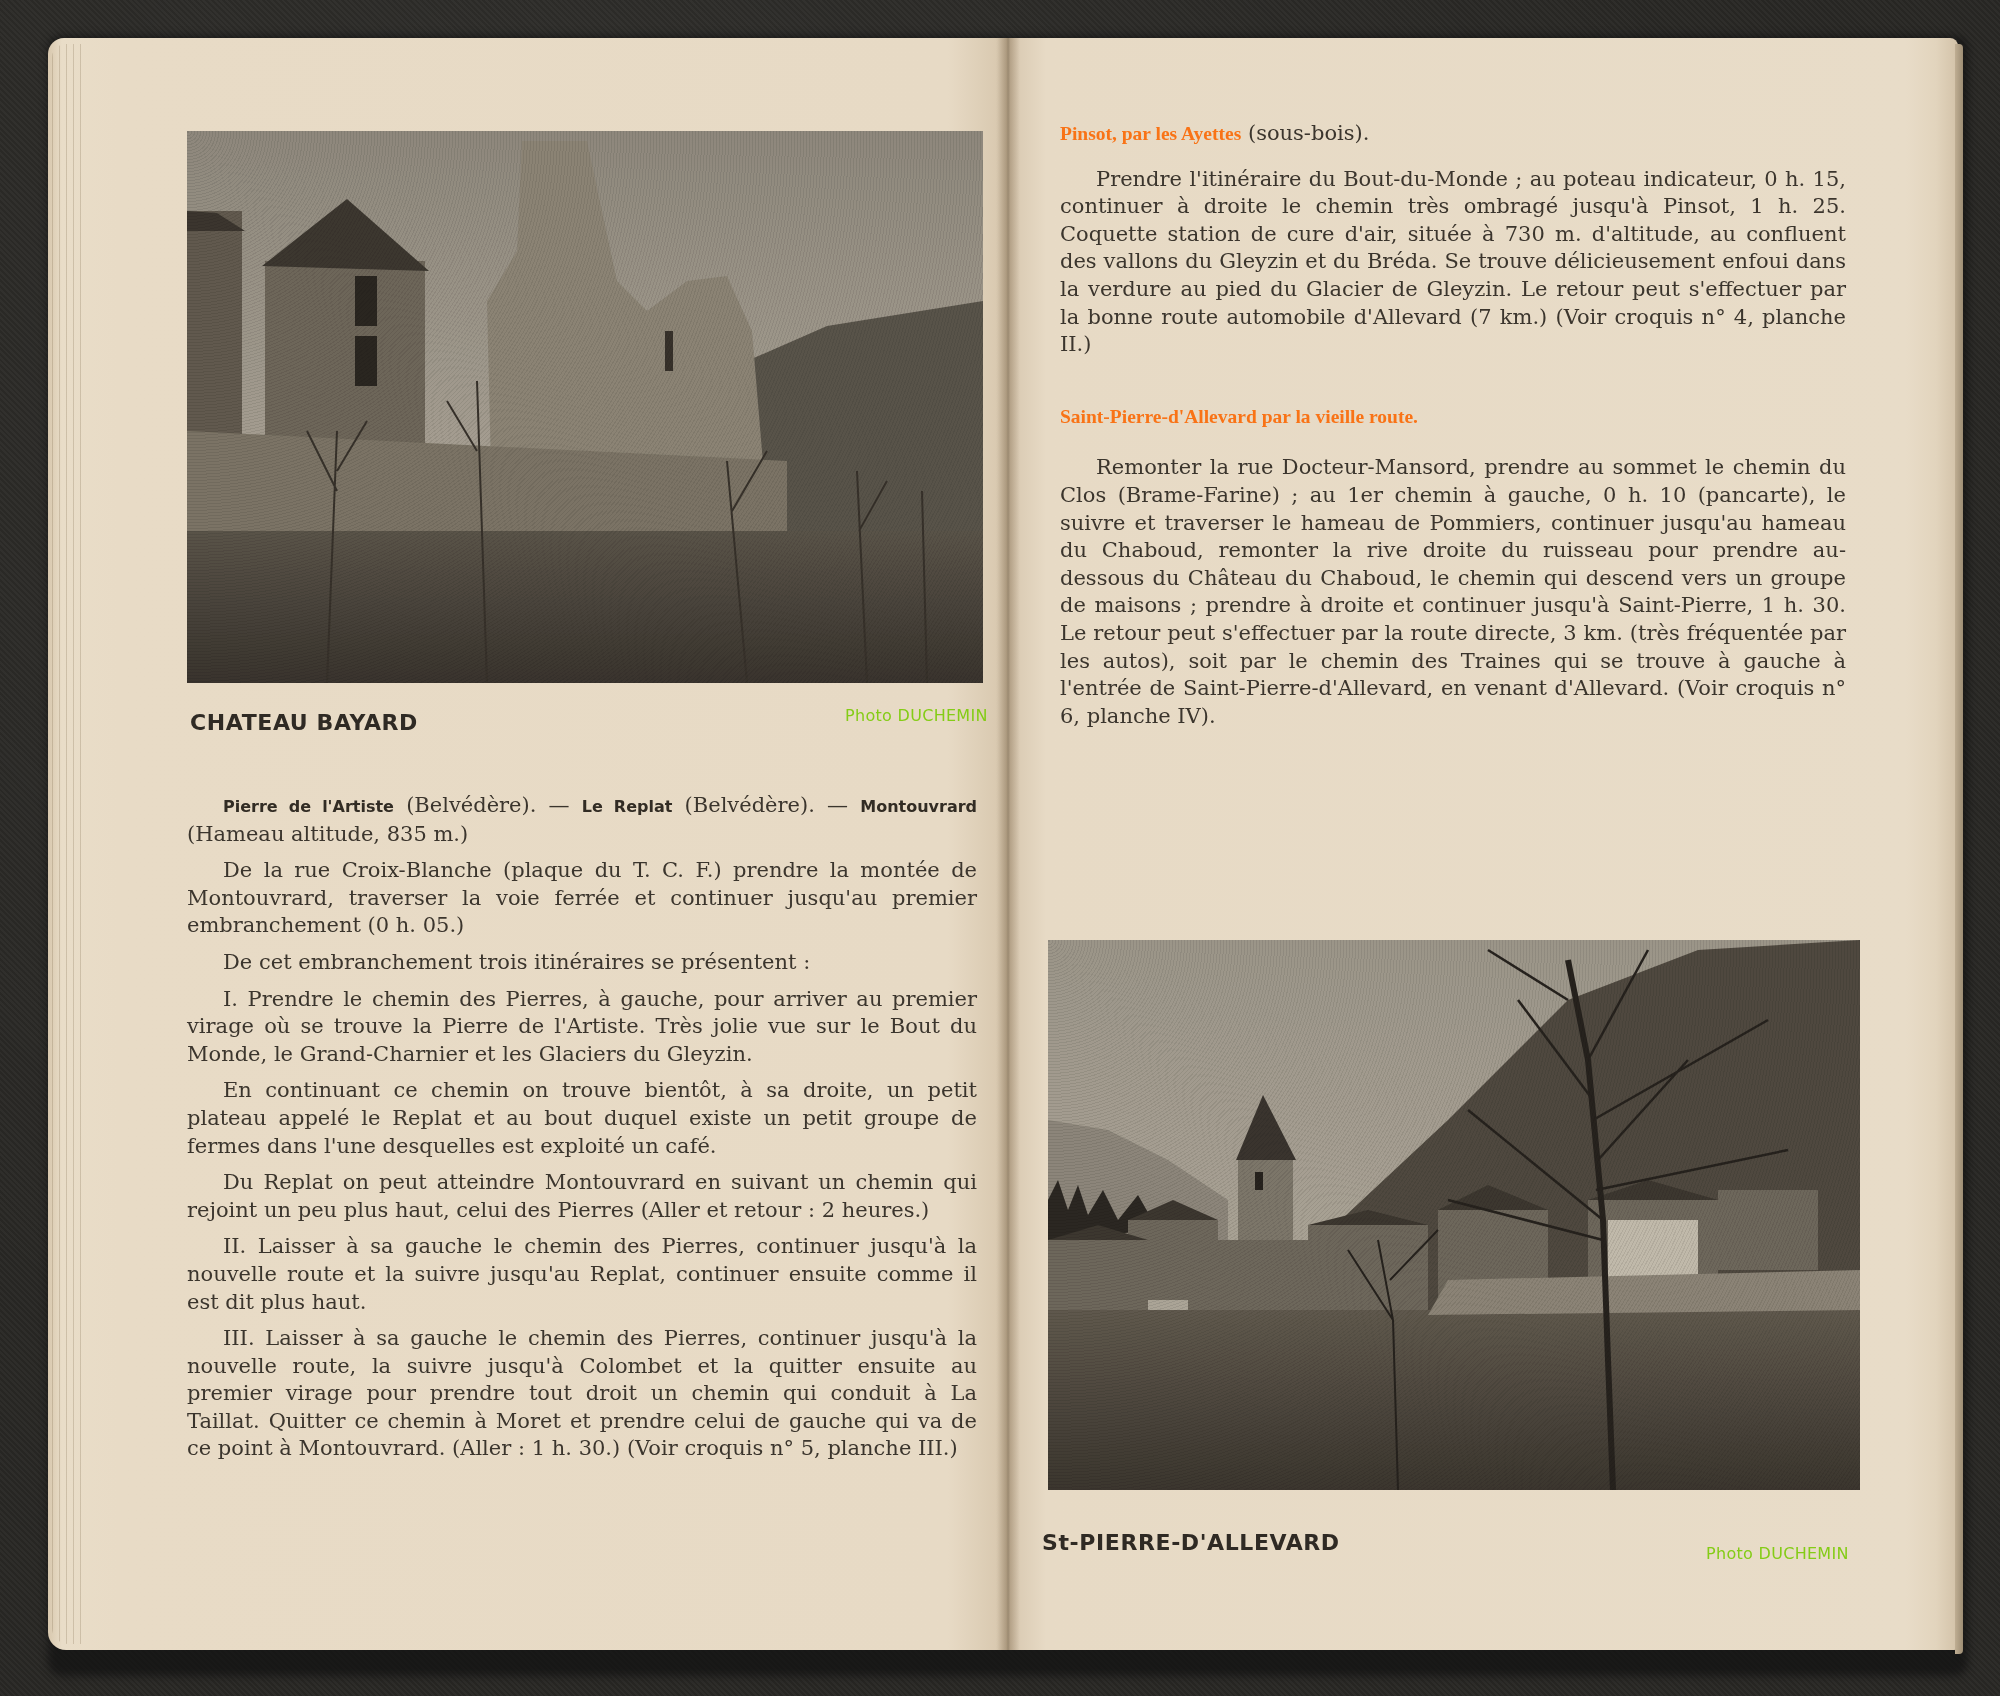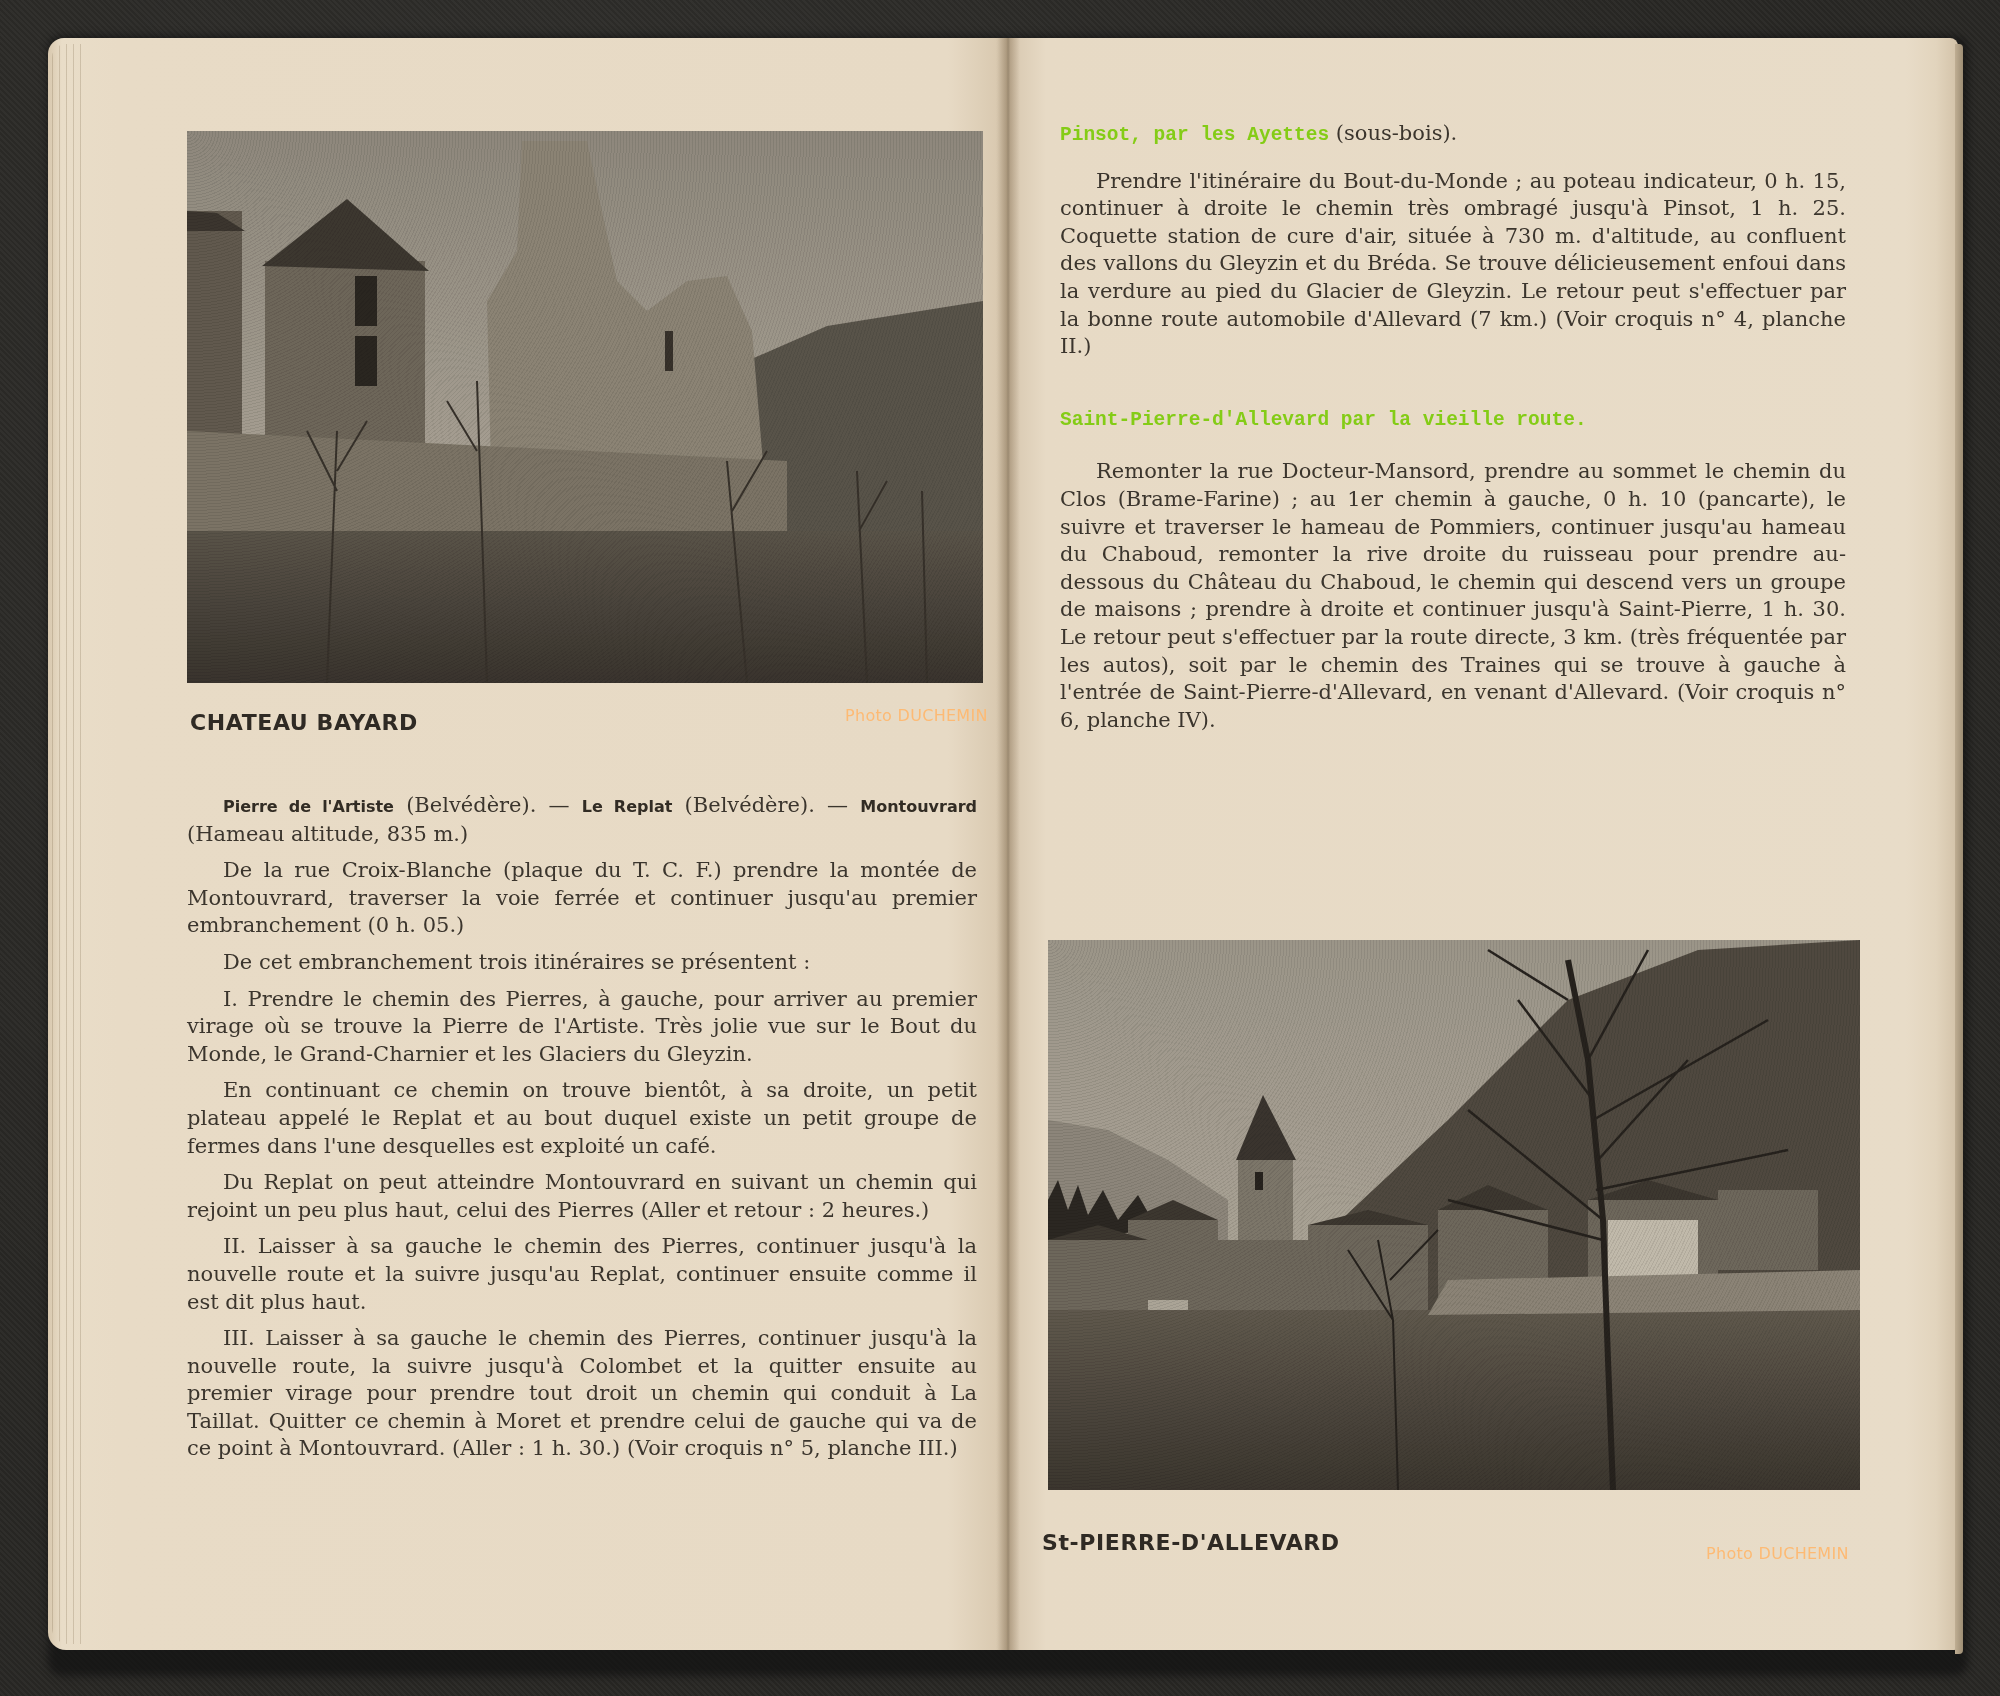--- a/index.html
+++ b/index.html
@@ -65,35 +65,35 @@
 
   .photo-castle { left:187px; top:131px; width:796px; height:552px; }
   .photo-village { left:1048px; top:940px; width:812px; height:550px; }
 
   .caption {
     position:absolute;
     font-family:"DejaVu Sans", sans-serif;
     color:#2f2a24;
   }
   .caption-title { font-weight:bold; font-size:22px; letter-spacing:0.6px; }
-  .caption-credit { font-size:16px; letter-spacing:0.3px; color:#fdba74; }
+  .caption-credit { font-size:16px; letter-spacing:0.3px; color:#84cc16; }
 
   .text-block {
     position:absolute;
     font-family:"DejaVu Serif", serif;
     color:#3b352d;
     font-size:21px;
     line-height:27.6px;
     text-align:justify;
   }
   .text-block p { margin:0 0 9px 0; text-indent:36px; }
   .text-block p.noindent { text-indent:0; }
   .text-block .h { font-family:"DejaVu Sans", sans-serif; font-weight:bold; color:#322c24; font-size:16px; }
   .heading-line {
-    font-family:Liberation Mono, monospace; font-weight:bold; color:#84cc16; font-size:19.5px;
+    font-family:Liberation Serif, serif; font-weight:bold; color:#f97316; font-size:19.5px;
     text-indent:0 !important;
   }
 
   .left-text { left:187px; top:792px; width:790px; }
   .right-text { left:1060px; top:120px; width:786px; }
 </style>
 </head>
 <body>
 
 <div class="bg-noise"></div>

